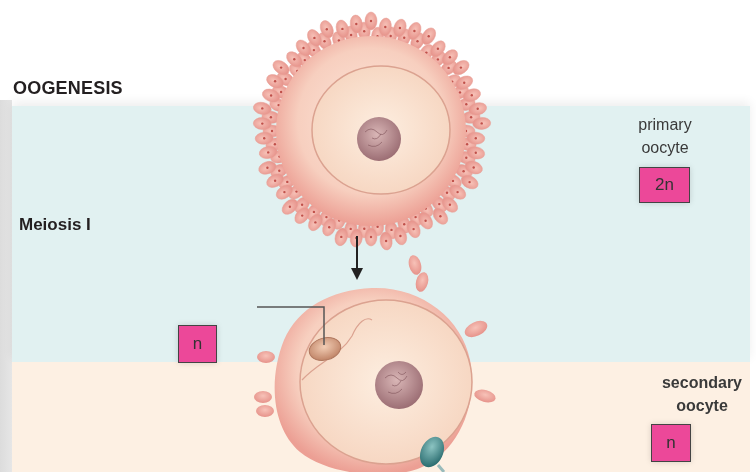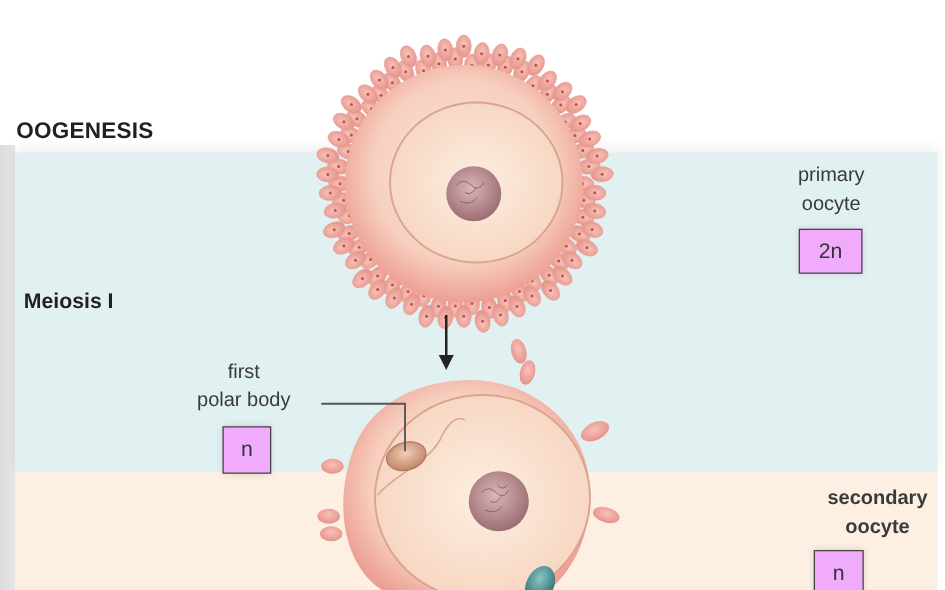--- a/index.html
+++ b/index.html
@@ -1,24 +1,24 @@
 <!DOCTYPE html>
 <html><head>
 <meta charset="utf-8">
 <style>
   html, body { margin:0; padding:0; }
   body { width:756px; height:472px; overflow:hidden; background:#ffffff; position:relative; font-family:"Liberation Sans", sans-serif; }
-  .stage { position:absolute; left:0; top:0; width:756px; height:368px;margin-top:16px; }
+  .stage { position:absolute; left:0; top:0; width:756px; height:368px; }
   .band-shadow { position:absolute; left:0; top:100px; width:12px; height:372px; background:linear-gradient(to right,#dcdcdc,#e6e6e6); }
   .band-teal { position:absolute; left:12px; top:106px; width:738px; height:256px; background:#e1f1f1; box-shadow:0 -4px 10px rgba(0,0,0,0.07); }
   .band-peach { position:absolute; left:12px; top:362px; width:738px; height:110px; background:#fdf0e3; }
   .title { position:absolute; left:13px; top:78px; font-weight:bold; font-size:18px; color:#231f20; letter-spacing:0.2px; }
   .stage-label { position:absolute; left:19px; top:215px; font-weight:bold; font-size:17px; color:#231f20;text-align:right; }
   .label { position:absolute; font-size:16px; color:#3a3a3a; text-align:center; line-height:23px; }
-  .ploidy { position:absolute; width:38px; height:30px; border:1.5px solid #444; background:#f0abfc; box-shadow:0 0 6px rgba(0,0,0,0.15); font-size:17px; color:#333; display:flex; align-items:center; justify-content:center; box-sizing:border-box; }
+  .ploidy { position:absolute; width:38px; height:30px; border:1.5px solid #444; background:#ec4899; box-shadow:0 0 6px rgba(0,0,0,0.15); font-size:17px; color:#333; display:flex; align-items:center; justify-content:center; box-sizing:border-box; }
   svg { position:absolute; left:0; top:0; }
 </style>
 </head>
 <body>
 
 <div class="stage">
   <div class="band-shadow"></div>
   <div class="band-teal"></div>
   <div class="band-peach"></div>
 
@@ -283,24 +283,20 @@
       <line x1="438" y1="465" x2="444" y2="472" stroke="#9bb" stroke-width="3"></line>
     </g>
   </svg>
 
   <div class="label" style="left:610px; top:113px; width:110px;">
     <div>primary</div>
     <div>oocyte</div>
   </div>
   <div class="ploidy" style="left:639px; top:167px; width:51px; height:36px;">2n</div>
 
-  <div class="label" style="left:130px; top:270px; width:130px;">
-    <div>first</div>
-    <div>polar body</div>
-  </div>
   <div class="ploidy" style="left:178px; top:325px; width:39px; height:38px;">n</div>
 
   <div class="label" style="left:642px; top:371px; width:120px;font-weight:bold;">
     <div>secondary</div>
     <div>oocyte</div>
   </div>
   <div class="ploidy" style="left:651px; top:424px; width:40px; height:38px;">n</div>
 </div>
 
 </body></html>

